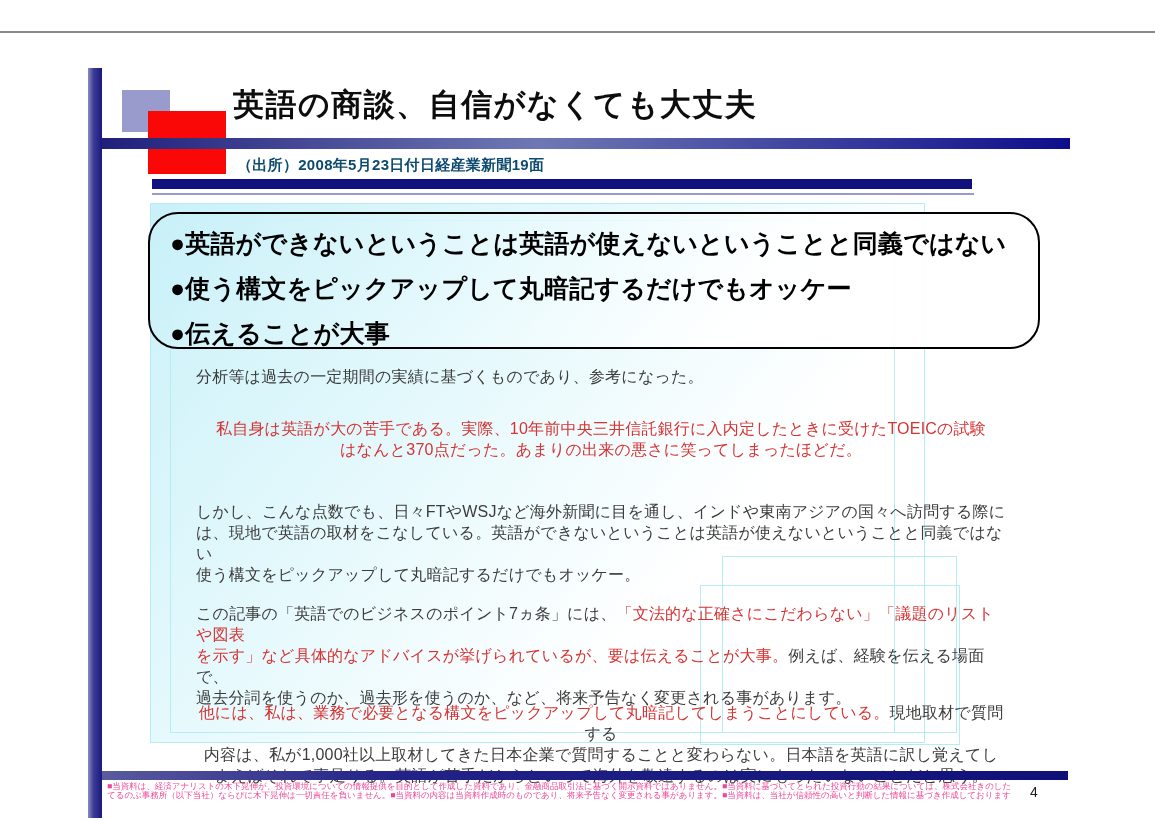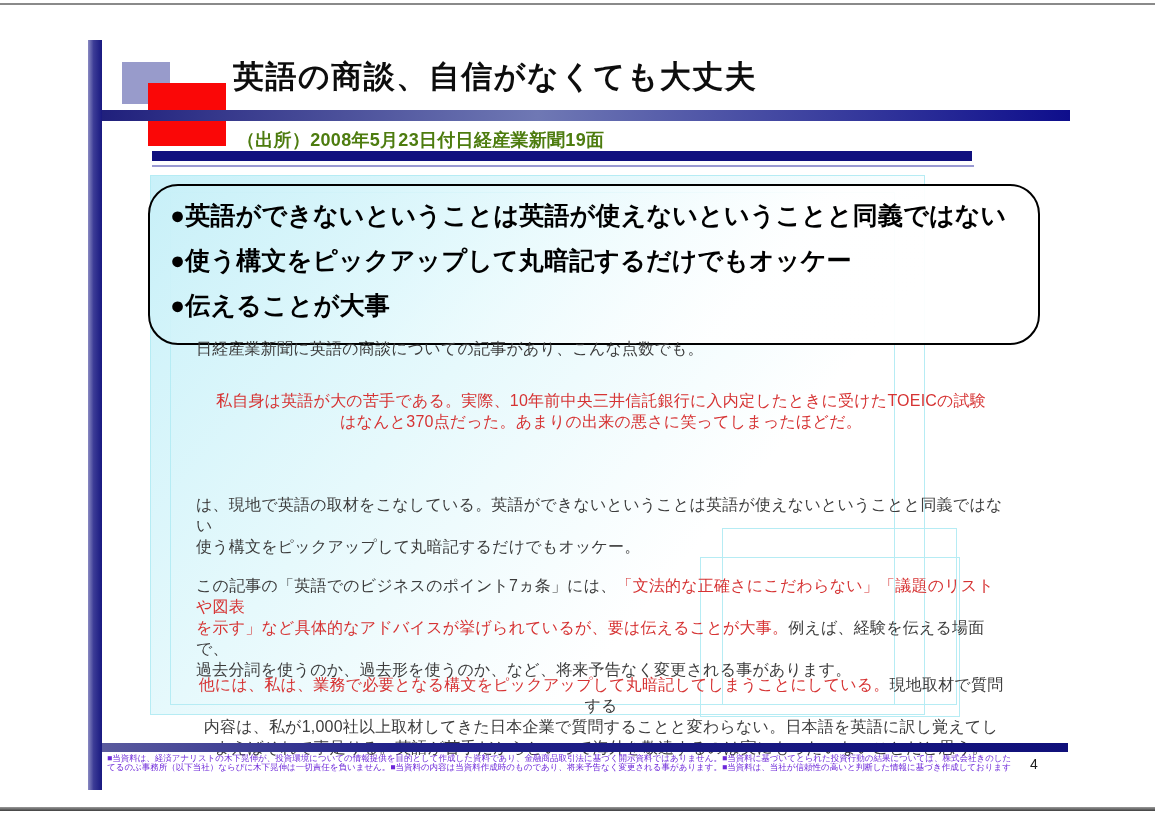--- a/index.html
+++ b/index.html
@@ -1,69 +1,69 @@
 <!DOCTYPE html>
 <html><head>
 <meta charset="utf-8">
 <style>
   html,body { margin:0; padding:0; background:#ffffff; }
   .page {
     position:relative; width:1155px; height:820px; background:#ffffff;
     font-family:"Liberation Sans", sans-serif; overflow:hidden;
   }
-  .abs { position:absolute; }
+  .abs { position:absolute;margin-top:28px; }
 
   .page-top-edge    { left:0; top:3px;   width:1155px; height:2px; background:#8a8a8a; }
   .page-bottom-edge { left:0; top:807px; width:1155px; height:4px;
                       background:linear-gradient(to bottom,#9a9a9a,#3f3f3f); }
 
   .left-bar { left:88px; top:40px; width:14px; height:750px;
               background:linear-gradient(to right,#8a8ac2 0%,#3c3c96 40%,#181880 100%); }
 
   .deco-square-lavender { left:122px; top:62px; width:48px; height:42px; background:#989bcb; }
   .deco-square-red      { left:148px; top:83px; width:78px; height:63px; background:#fa0707; }
 
   .slide-title { left:233px; top:56px; font-size:31px; font-weight:bold; color:#0d0d0d;
                  letter-spacing:1.5px; white-space:nowrap; }
 
   .header-bar-1 { left:102px; top:110px; width:968px; height:11px;
                   background:linear-gradient(to right,#20207c 0%,#6f78b4 45%,#0e0e8c 100%); }
 
-  .source-line { left:237px; top:128px; font-size:18px; font-weight:bold; color:#4d7c0f;
+  .source-line { left:237px; top:128px; font-size:15px; font-weight:bold; color:#0c4a6e;
                  white-space:nowrap; letter-spacing:0.3px; }
 
   .header-bar-2   { left:152px; top:151px; width:820px; height:10px; background:#10107e; }
   .header-hairline{ left:152px; top:165px; width:822px; height:2px;  background:#9a9ad2; }
 
   .cyan-fill-rect { left:150px; top:175px; width:773px; height:538px;
                     border:1px solid #b6ecf4;
                     background:linear-gradient(130deg,#c9f1f9 0%,#e6f9fc 38%,#ffffff 70%); }
   .cyan-outline-rect-big { left:170px; top:192px; width:723px; height:511px; border:1px solid #b6ecf4; }
   .cyan-outline-rect-a   { left:700px; top:557px; width:258px; height:158px; border:1px solid #b6ecf4; }
   .cyan-outline-rect-b   { left:722px; top:528px; width:233px; height:175px; border:1px solid #b6ecf4; }
 
-  .highlight-box { left:148px; top:184px; width:892px; height:161px;
+  .highlight-box { left:148px; top:184px; width:892px; height:137px;
                    border:2px solid #000000; border-radius:30px; box-sizing:border-box;
                    background:linear-gradient(130deg,rgba(200,240,248,0.95) 0%,rgba(232,250,253,0.75) 38%,rgba(255,255,255,0.95) 68%);
                    padding:7px 0 0 20px; }
   .highlight-box .bullet-line { font-size:25px; font-weight:bold; color:#000000;
                                 line-height:45px; white-space:nowrap; letter-spacing:0.2px; }
 
   .para { left:196px; width:810px; font-size:16px; line-height:21px; letter-spacing:0.2px; }
   .seg-dark { color:#3c3c3c; }
   .seg-red  { color:#d63333; }
   .para-1 { top:338px; }
   .para-2 { top:390px;text-align:center; }
   .para-3 { top:473px; }
   .para-4 { top:575px; }
   .para-5 { top:674px;text-align:center; }
 
   .footer-bar { left:102px; top:743px; width:966px; height:9px;
                 background:linear-gradient(to right,#5a5a9e 0%,#22228a 30%,#10107a 100%); }
-  .disclaimer { left:107px; top:754px; width:905px; color:#6d28d9; }
+  .disclaimer { left:107px; top:754px; width:905px; color:#ec4899; }
   .disclaimer .dline { font-size:8.5px; line-height:9.4px; white-space:nowrap; }
 
   .page-number { left:1030px; top:756px; font-size:14px; color:#1c1c1c; }
 </style>
 </head>
 <body>
 
 <div class="page">
 
   <div class="abs page-top-edge"></div>
@@ -83,23 +83,23 @@
   <div class="abs cyan-outline-rect-big"></div>
   <div class="abs cyan-outline-rect-a"></div>
   <div class="abs cyan-outline-rect-b"></div>
 
   <div class="abs highlight-box">
     <div class="bullet-line">●英語ができないということは英語が使えないということと同義ではない</div>
     <div class="bullet-line">●使う構文をピックアップして丸暗記するだけでもオッケー</div>
     <div class="bullet-line">●伝えることが大事</div>
   </div>
 
-  <div class="abs para para-1"><span class="seg-dark">日経産業新聞に英語の商談についての記事があり、こんな点数でも。</span></div>
+  <div class="abs para para-1"><span class="seg-dark">分析等は過去の一定期間の実績に基づくものであり、参考になった。</span></div>
   <div class="abs para para-2"><span class="seg-red">私自身は英語が大の苦手である。実際、10年前中央三井信託銀行に入内定したときに受けたTOEICの試験</span><br><span class="seg-red">はなんと370点だった。あまりの出来の悪さに笑ってしまったほどだ。</span></div>
-  <div class="abs para para-3"><br><span class="seg-dark">は、現地で英語の取材をこなしている。英語ができないということは英語が使えないということと同義ではない</span><br><span class="seg-dark">使う構文をピックアップして丸暗記するだけでもオッケー。</span></div>
+  <div class="abs para para-3"><span class="seg-dark">しかし、こんな点数でも、日々FTやWSJなど海外新聞に目を通し、インドや東南アジアの国々へ訪問する際に</span><br><span class="seg-dark">は、現地で英語の取材をこなしている。英語ができないということは英語が使えないということと同義ではない</span><br><span class="seg-dark">使う構文をピックアップして丸暗記するだけでもオッケー。</span></div>
   <div class="abs para para-4"><span class="seg-dark">この記事の「英語でのビジネスのポイント7ヵ条」には、</span><span class="seg-red">「文法的な正確さにこだわらない」「議題のリストや図表</span><br><span class="seg-red">を示す」など具体的なアドバイスが挙げられているが、要は伝えることが大事。</span><span class="seg-dark">例えば、経験を伝える場面で、</span><br><span class="seg-dark">過去分詞を使うのか、過去形を使うのか、など、将来予告なく変更される事があります。</span></div>
   <div class="abs para para-5"><span class="seg-red">他には、私は、業務で必要となる構文をピックアップして丸暗記してしまうことにしている。</span><span class="seg-dark">現地取材で質問する</span><br><span class="seg-dark">内容は、私が1,000社以上取材してきた日本企業で質問することと変わらない。日本語を英語に訳し覚えてし</span><br><span class="seg-dark">まえばそれで事足りる。英語が苦手だからといって海外を敬遠するのは実にもったいないことだと思う。</span></div>
 
   <div class="abs footer-bar"></div>
   <div class="abs disclaimer">
     <div class="dline">■当資料は、経済アナリストの木下晃伸が、投資環境についての情報提供を目的として作成した資料であり、金融商品取引法に基づく開示資料ではありません。■当資料に基づいてとられた投資行動の結果については、株式会社きのした</div>
     <div class="dline">てるのぶ事務所（以下当社）ならびに木下晃伸は一切責任を負いません。■当資料の内容は当資料作成時のものであり、将来予告なく変更される事があります。■当資料は、当社が信頼性の高いと判断した情報に基づき作成しております</div>
   </div>
   <div class="abs page-number">4</div>
 

